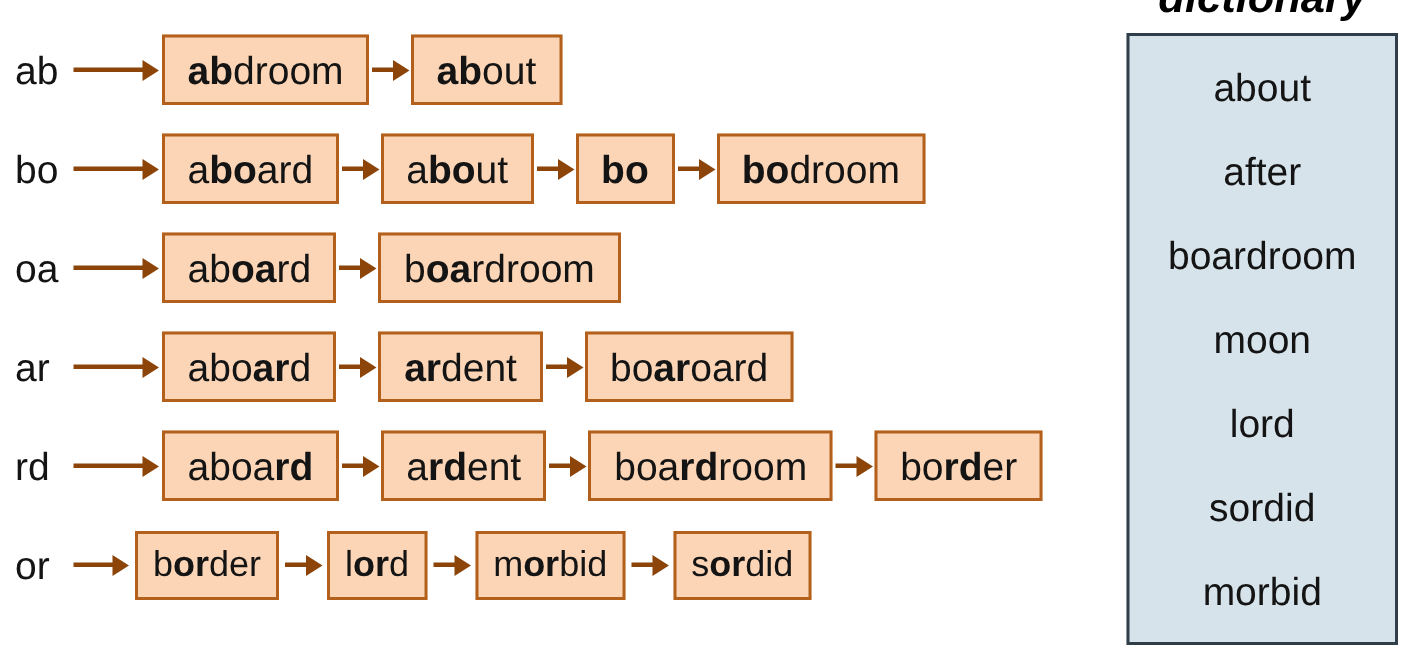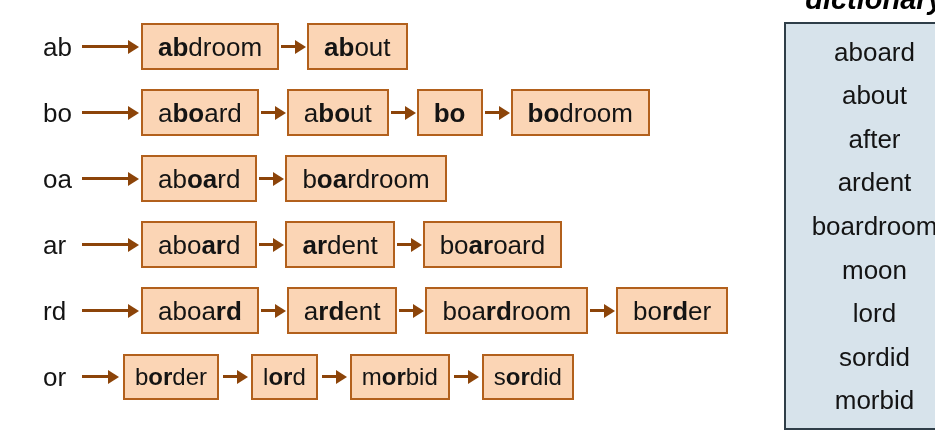--- a/index.html
+++ b/index.html
@@ -12,21 +12,21 @@
   }
   * { box-sizing: border-box; }
   html, body {
     margin: 0; padding: 0;
     width: 935px; height: 437px;
     overflow: hidden;
     background: #ffffff;
     font-family: "Liberation Sans", sans-serif;
     color: var(--text);
   }
-  .stage { position: relative; width: 804px; height: 437px; margin-left: 33px; }
+  .stage { position: relative; width: 804px; height: 437px; }
 
   
   .rows { position: absolute; left: 10px; top: 22px; }
   .row { display: flex; align-items: center; height: 49px; margin-bottom: 17px; }
   .bigram {
     width: 38px; flex: none;
     font-size: 26px; line-height: 1;
     color: var(--text);
   }
   .arrow {
@@ -148,24 +148,22 @@
         <span class="arrow"></span>
         <span class="word-box"><span class="seg-pre">m</span><span class="seg-bold">or</span><span class="seg-post">bid</span></span>
         <span class="arrow"></span>
         <span class="word-box"><span class="seg-pre">s</span><span class="seg-bold">or</span><span class="seg-post">did</span></span>
       </div>
     </div>
 
   <div class="dict-panel">
     <div class="dict-title">dictionary</div>
     <div class="dict-box" id="dict-box">
-        <div class="dict-word">aboard</div>
         <div class="dict-word">about</div>
         <div class="dict-word">after</div>
-        <div class="dict-word">ardent</div>
         <div class="dict-word">boardroom</div>
         <div class="dict-word">moon</div>
         <div class="dict-word">lord</div>
         <div class="dict-word">sordid</div>
         <div class="dict-word">morbid</div>
       </div>
   </div>
 </div>
 
 </body></html>

